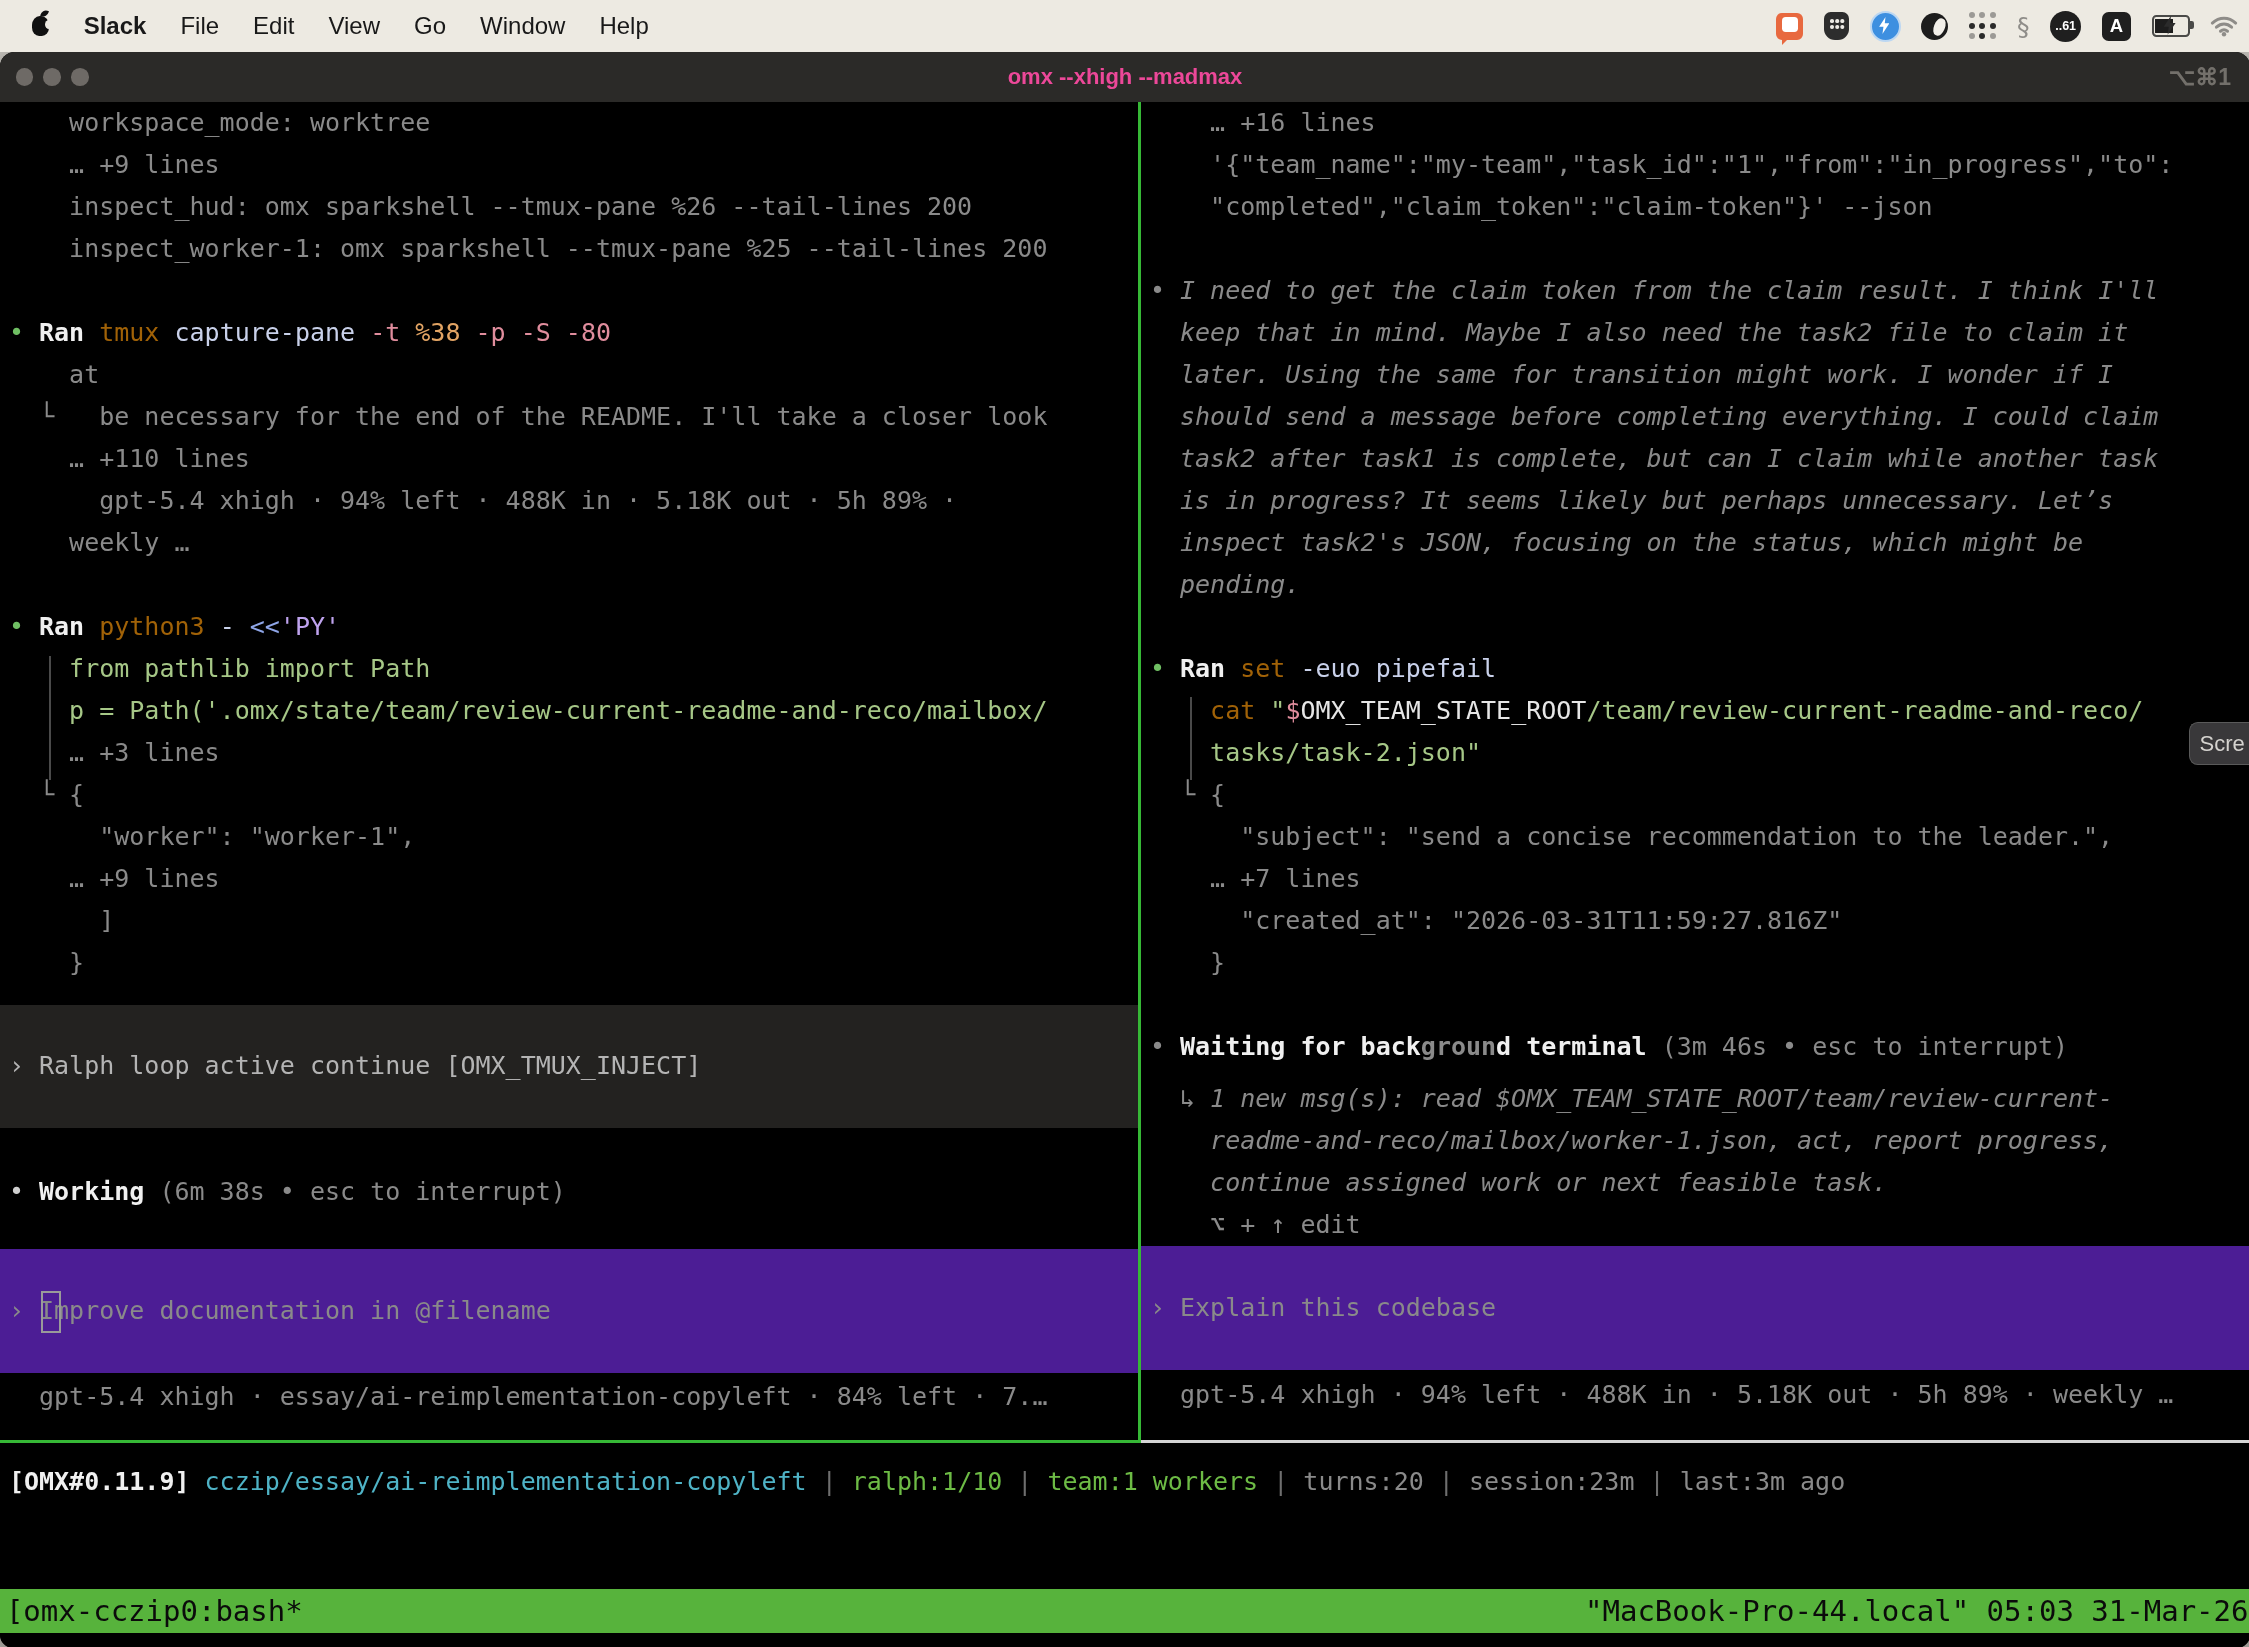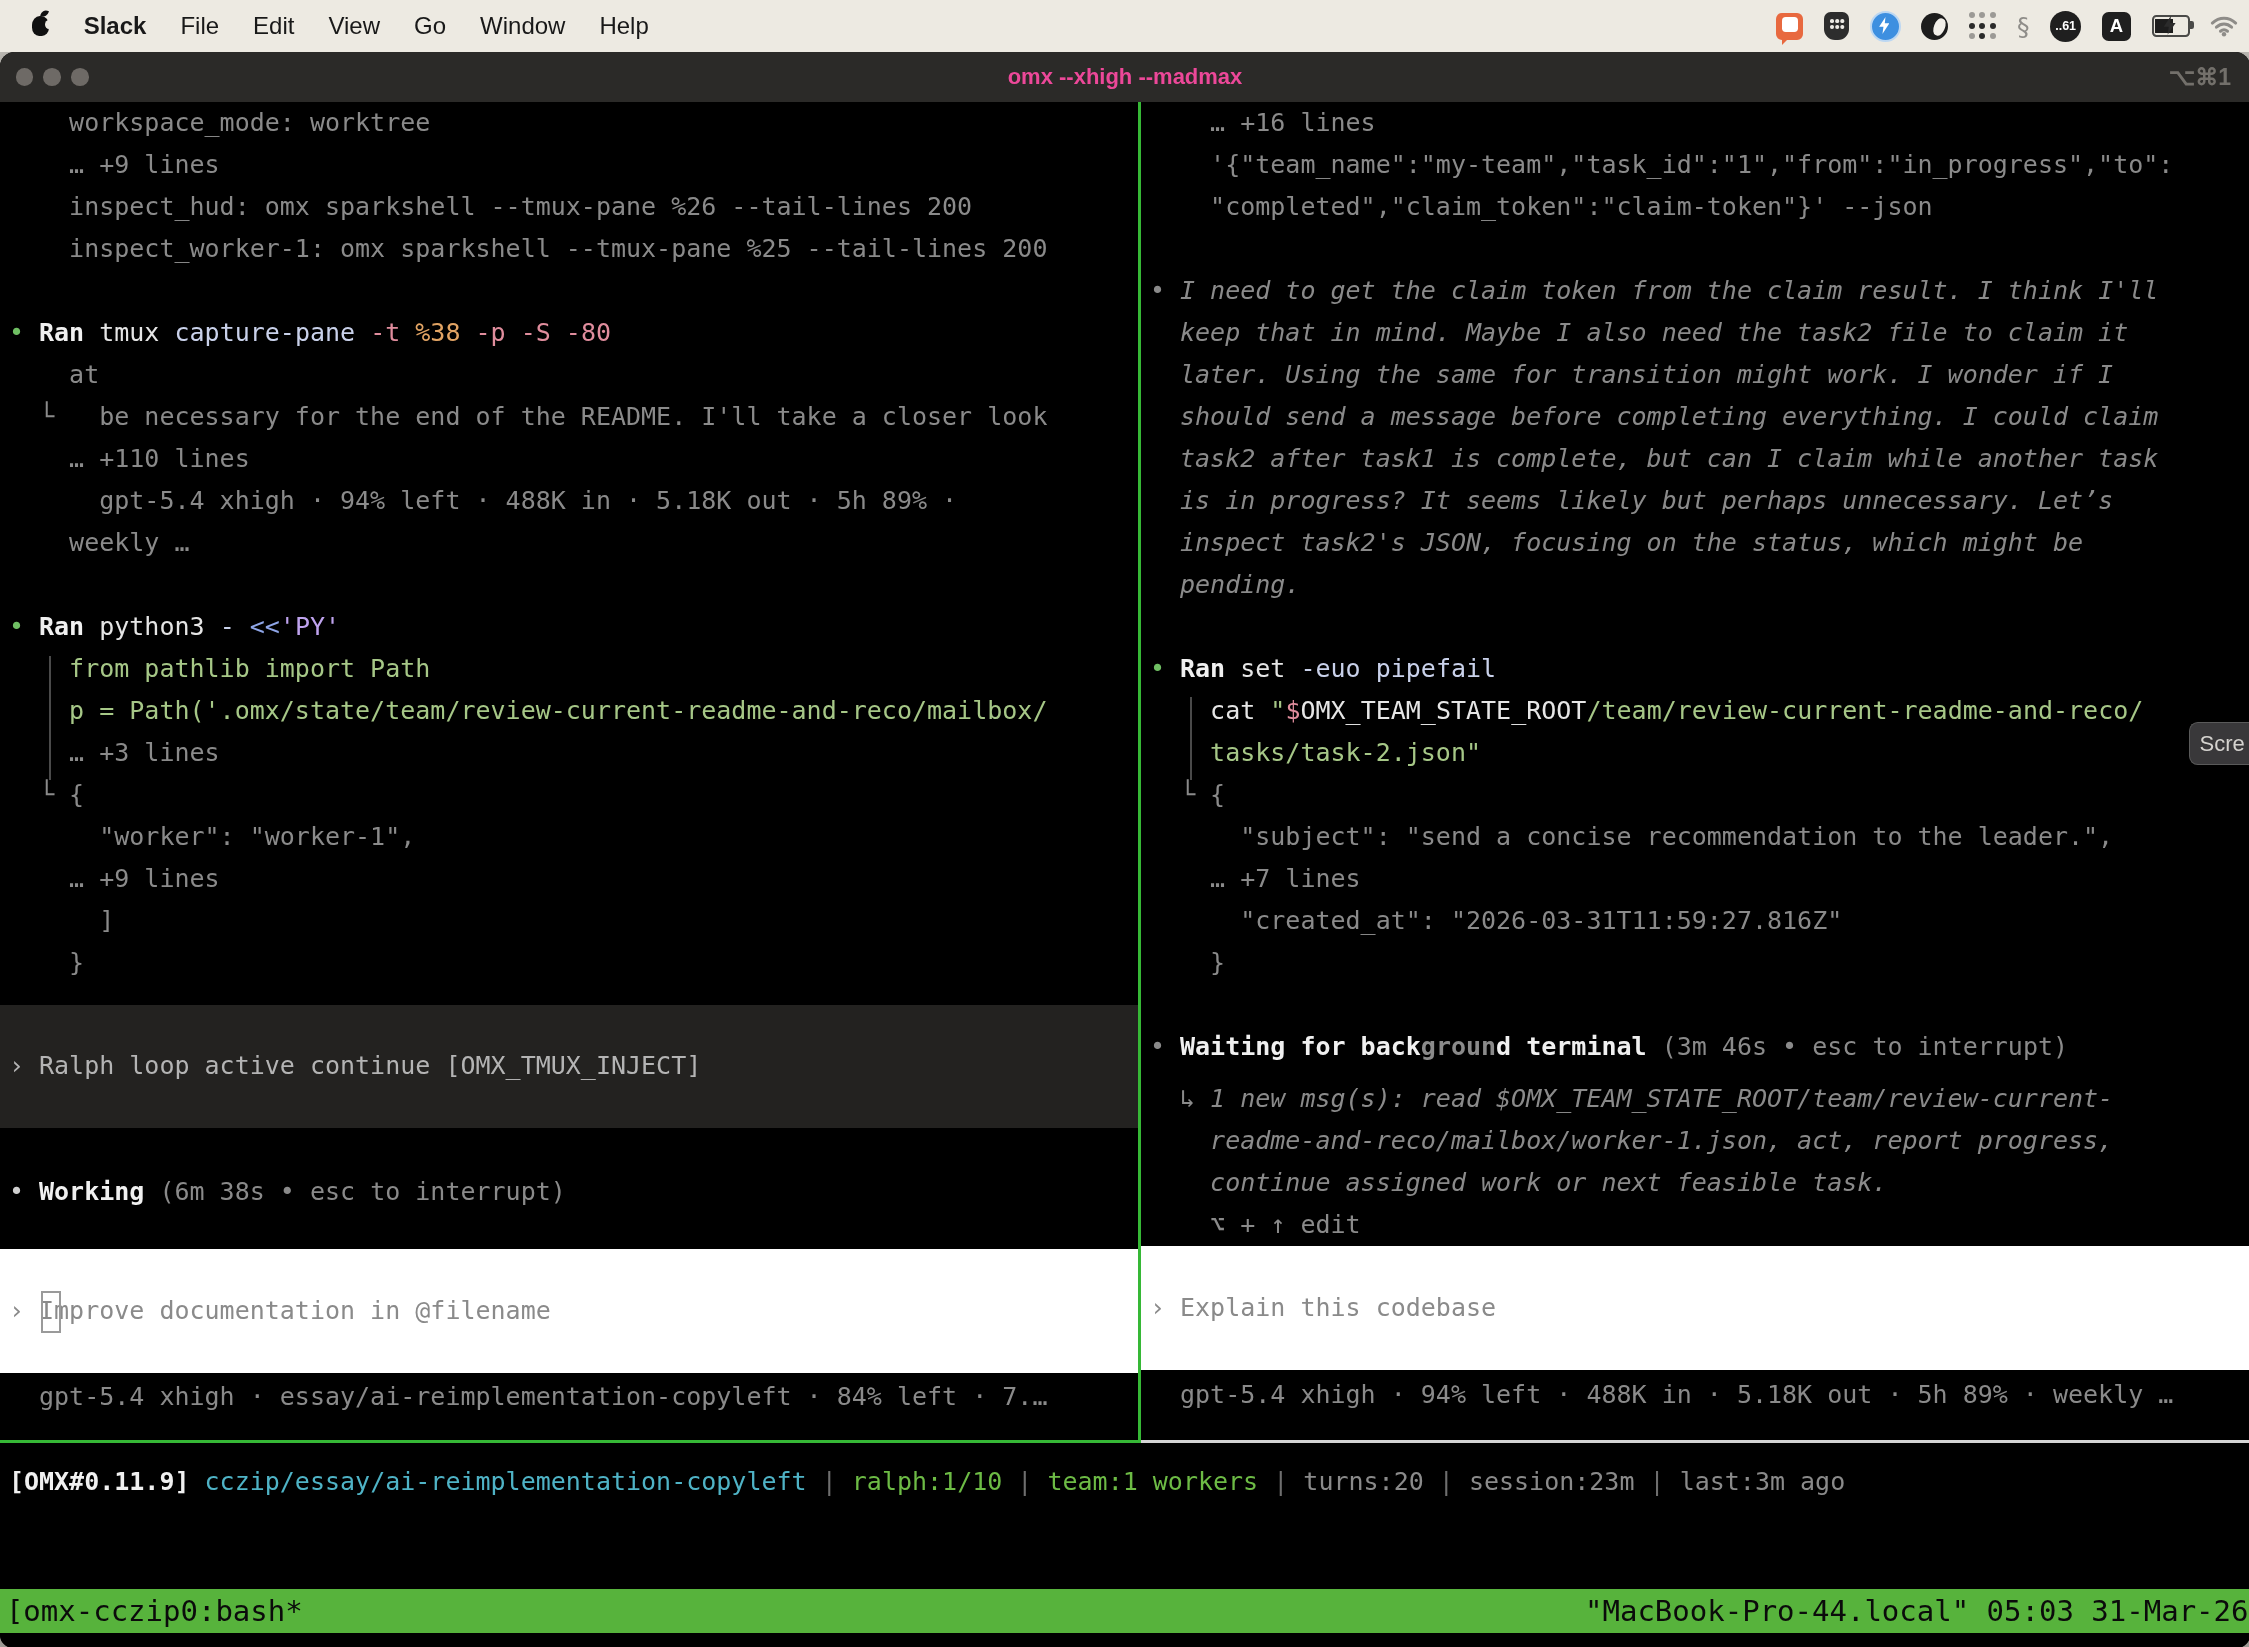--- a/index.html
+++ b/index.html
@@ -55,32 +55,32 @@
 
   .line{font-family:"DejaVu Sans Mono",monospace;font-size:25px;line-height:42px;height:42px;white-space:pre;color:#8a8a8a;}
   .lines{padding-left:8.9px;}
   .sp14{height:10.3px;}
   .guide{position:absolute;width:2.2px;background:#4a4a4a;}
   .guide-left{left:49px;top:554px;height:124px;}
   .guide-right{left:49px;top:595px;height:83px;}
 
   .notice-box{margin-top:20.7px;height:123px;background:#232220;display:flex;align-items:center;padding-left:8.9px;}
   .working-row{margin-top:43px;padding-left:8.9px;}
-  .input-box{margin-top:36px;height:124px;background:#ffffff;display:flex;align-items:center;padding-left:8.9px;position:relative;}
+  .input-box{margin-top:36px;height:124px;background:#4c1d95;display:flex;align-items:center;padding-left:8.9px;position:relative;}
   .pane-right .input-box{margin-top:0;}
   .cursor{position:absolute;left:41px;top:42px;width:16px;height:38px;border:2.2px solid #9a9a9a;}
   .status-row{margin-top:3.7px;padding-left:8.9px;}
 
   
   .s-gray{color:#8a8a8a;} .s-lgray{color:#b4b4b4;}
   .s-git{color:#8a8a8a;font-style:italic;}
   .s-bw{color:#f0f0f0;font-weight:bold;}
   .s-dimb{color:#8a8a8a;font-weight:bold;}
   .s-gbul{color:#6fbf63;} .s-wbul{color:#cfcfcf;}
-  .s-blue{color:#e5e5e5;} .s-blue2{color:#8fa6e8;}
+  .s-blue{color:#a16207;} .s-blue2{color:#8fa6e8;}
   .s-arg{color:#c9d1ea;} .s-pink{color:#e08d9d;}
   .s-orange{color:#e2a464;} .s-purple{color:#bfa3ee;}
   .s-code{color:#a6c787;} .s-white{color:#e6e6e6;}
   .s-cyan{color:#4fb3c6;} .s-green{color:#6dbb45;} .s-sep{color:#6e6e6e;}
 
   .omx-line{margin-top:19px;padding-left:8.9px;}
 
   .tmuxbar{height:44px;background:#57b33c;display:flex;align-items:center;justify-content:space-between;padding:0 1.5px 0 5.9px;}
   .tmuxbar span{font-family:"DejaVu Sans Mono",monospace;font-size:29px;color:#0b0b0b;white-space:pre;}
   .win-bottom{height:14.8px;background:#000;}

